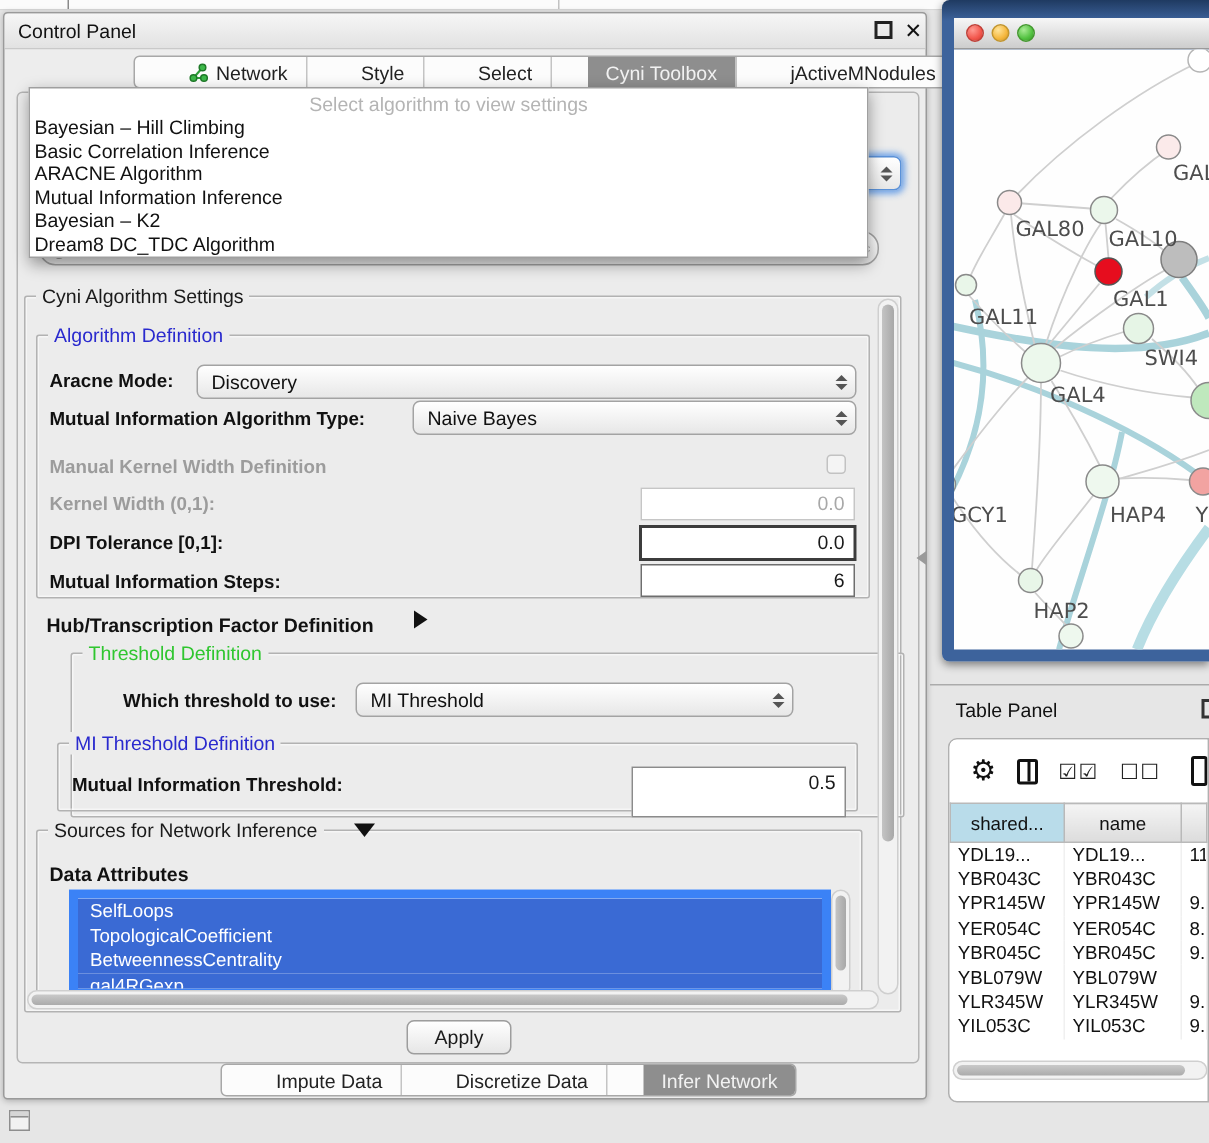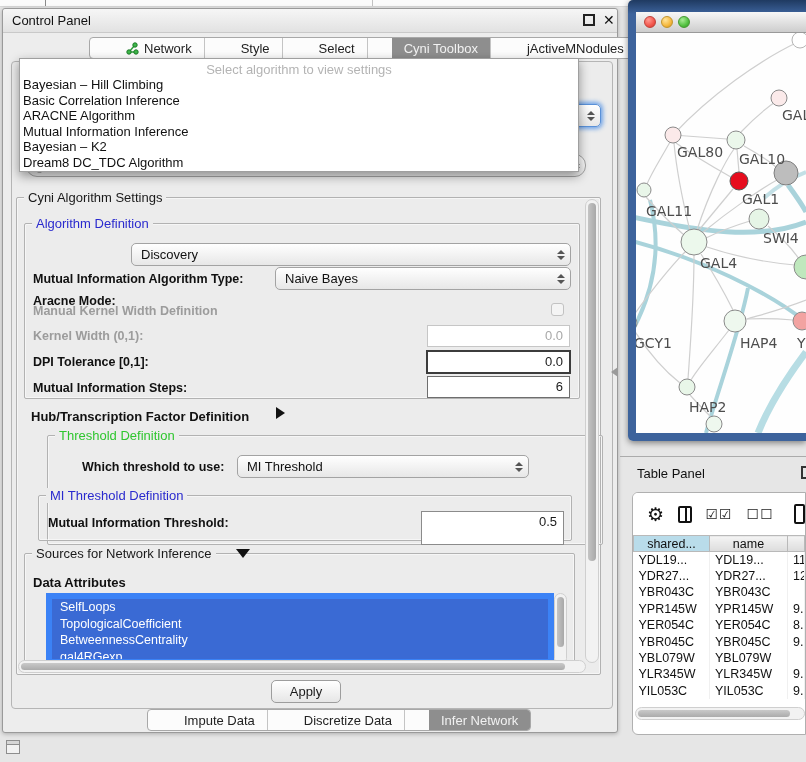--- a/index.html
+++ b/index.html
@@ -108,21 +108,21 @@
   .tp-body { left:632px; top:492px; width:174px; height:243px; background:#fff;
     border:1px solid #b0b0b0; border-radius:6px 0 0 6px; overflow:hidden; }
   .tp-toolbar { height:42px; display:flex; align-items:center; gap:14px; padding-left:14px; background:#fff; }
   .gear-glyph { font-size:19px; color:#111; }
   .col-icon { width:17px; height:17px; border:2px solid #111; border-radius:2px; position:relative; }
   .col-icon::after { content:""; position:absolute; left:50%; top:0; width:2px; height:100%; background:#111; }
   .cb-pair { font-size:14px; letter-spacing:1px; color:#222; }
   .page-frag { width:14px; height:20px; border:2px solid #111; border-radius:2px; margin-left:6px; }
 
   table.ptable { border-collapse:collapse; width:100%; table-layout:fixed; font-size:12.5px; }
-  .ptable th { height:16px; background:linear-gradient(#f4f4f4,#dcdcdc); border:1px solid #b9b9b9;
+  .ptable th { height:26px; background:linear-gradient(#f4f4f4,#dcdcdc); border:1px solid #b9b9b9;
     font-weight:normal; font-size:12.5px; color:#111; overflow:hidden; white-space:nowrap; }
   .ptable th.selcol { background:#b9dcea; }
   .ptable td { height:16.4px; padding:0 0 0 5px; border-right:1px solid #f0f0f0;
     overflow:hidden; white-space:nowrap; color:#111; }
   .tp-hscroll { position:absolute; left:2px; bottom:14px; width:170px; height:13px; }
 </style>
 </head>
 <body>
 
 <div id="screen">
@@ -194,21 +194,21 @@
         </div>
     </div>
 
     <div class="abs groupbox" style="left:13px; top:188px; width:585px; height:478px;">
       <span class="group-title t-black">Cyni Algorithm Settings</span>
     </div>
 
     <div class="abs groupbox" style="left:21px; top:214px; width:556px; height:176px;">
       <span class="group-title t-blue">Algorithm Definition</span>
     </div>
-    <div class="abs flabel" style="left:30px; top:238px;margin-top:47px;">Aracne Mode:</div>
+    <div class="abs flabel" style="left:30px; top:238px;">Aracne Mode:</div>
     <div class="abs combo" style="left:128px; top:234px; width:440px;">
       <div class="val">Discovery</div>
       <div class="spin">
           <i class="up"></i>
           <i class="dn"></i>
         </div>
     </div>
     <div class="abs flabel" style="left:30px; top:263px;">Mutual Information Algorithm Type:</div>
     <div class="abs combo" style="left:272px; top:258px; width:296px;">
       <div class="val">Naive Bayes</div>
@@ -391,25 +391,20 @@
           <th></th>
         </tr>
       </thead>
       <tbody id="table-body">
           <tr>
             <td>YDL19...</td>
             <td>YDL19...</td>
             <td>11</td>
           </tr>
           <tr>
-            <td>YDR27...</td>
-            <td>YDR27...</td>
-            <td>12</td>
-          </tr>
-          <tr>
             <td>YBR043C</td>
             <td>YBR043C</td>
             <td></td>
           </tr>
           <tr>
             <td>YPR145W</td>
             <td>YPR145W</td>
             <td>9.</td>
           </tr>
           <tr>

